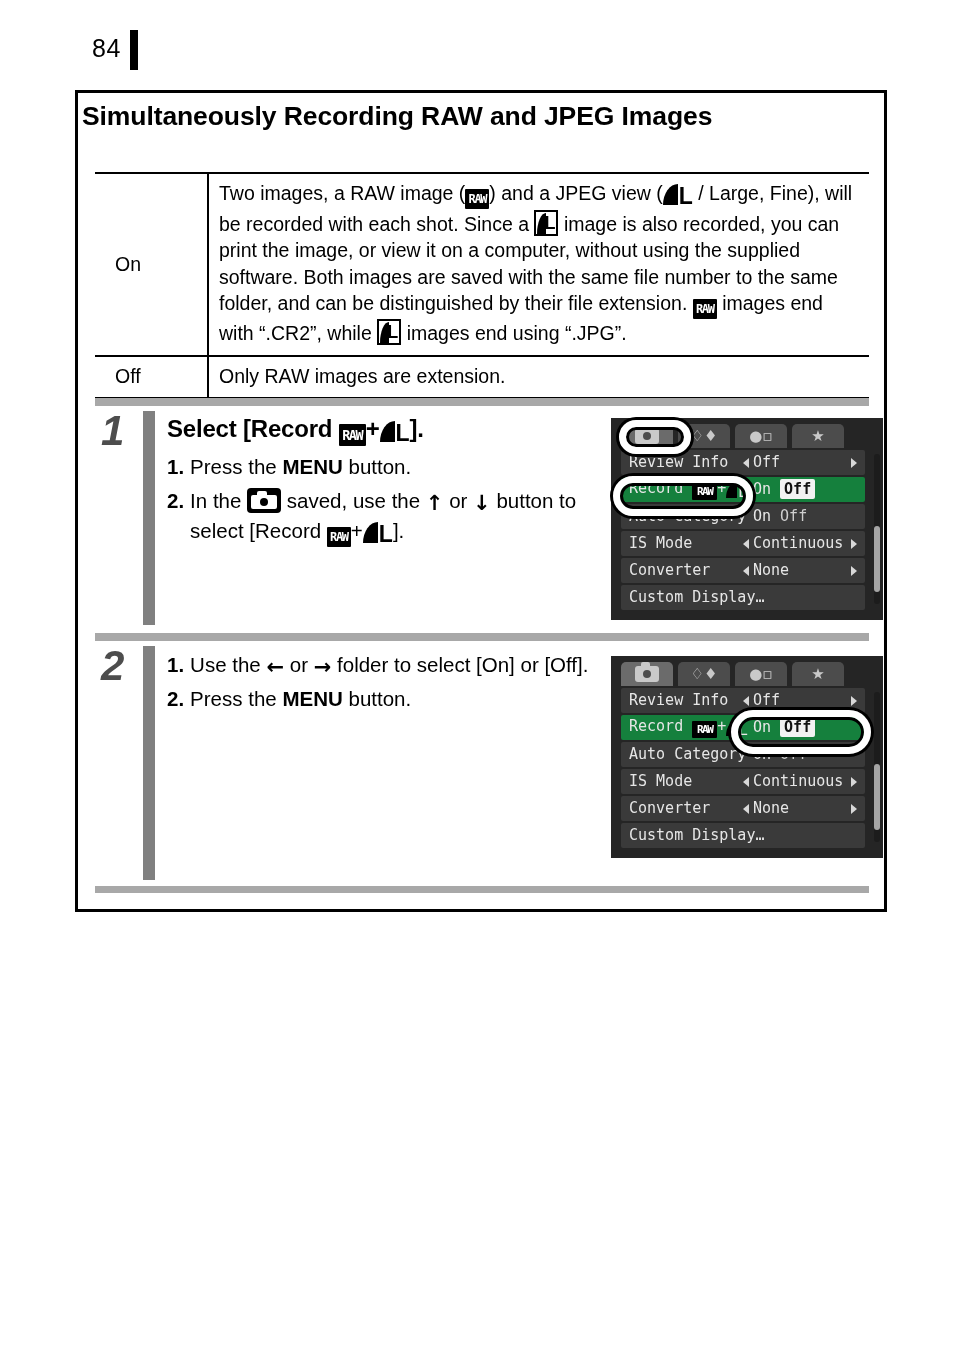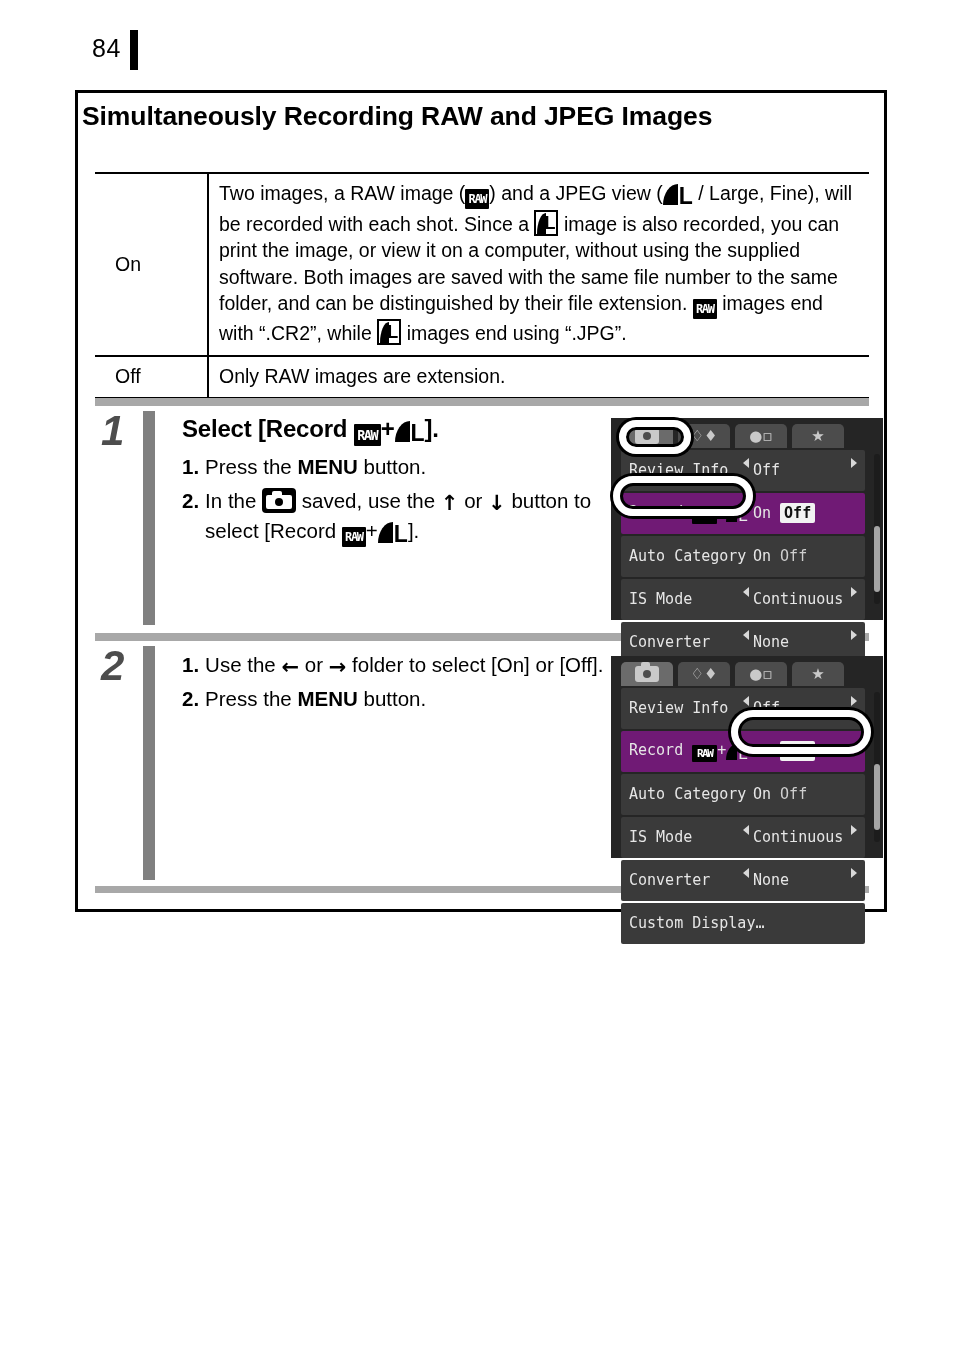--- a/index.html
+++ b/index.html
@@ -119,21 +119,20 @@
     width: 12px;
     background: #808080;
   }
   .step.step1 .step-bar { height: 214px; }
   .step.step2 .step-bar { height: 234px; }
 
   .step-body {
     position: absolute;
     left: 72px; top: 0;
     width: 430px;
-    margin-left: 15px;
   }
   .step-title {
     font-size: 24px;
     font-weight: bold;
     line-height: 32px;
     margin: 2px 0 4px 0;
     letter-spacing: -0.2px;
   }
   .substep {
     display: flex;
@@ -309,29 +308,29 @@
     line-height: 16px;
     font-family: "DejaVu Sans", sans-serif;
   }
 
   .lcd-list {
     position: absolute;
     left: 10px; top: 32px;
     width: 244px;
   }
   .lcd-row {
-    height: 41px;
+    height: 25px;
     background: #3a3a3a;
     margin-bottom: 2px;
     display: flex;
     align-items: center;
     position: relative;
     border-radius: 2px;
   }
-  .lcd-row.hl { background: #701a75; }
+  .lcd-row.hl { background: #15803d; }
   .lcd-label {
     position: absolute;
     left: 8px;
     color: #e6e6e6;
     font-size: 15px;
     line-height: 25px;
     white-space: nowrap;
   }
   .lcd-value {
     position: absolute;

